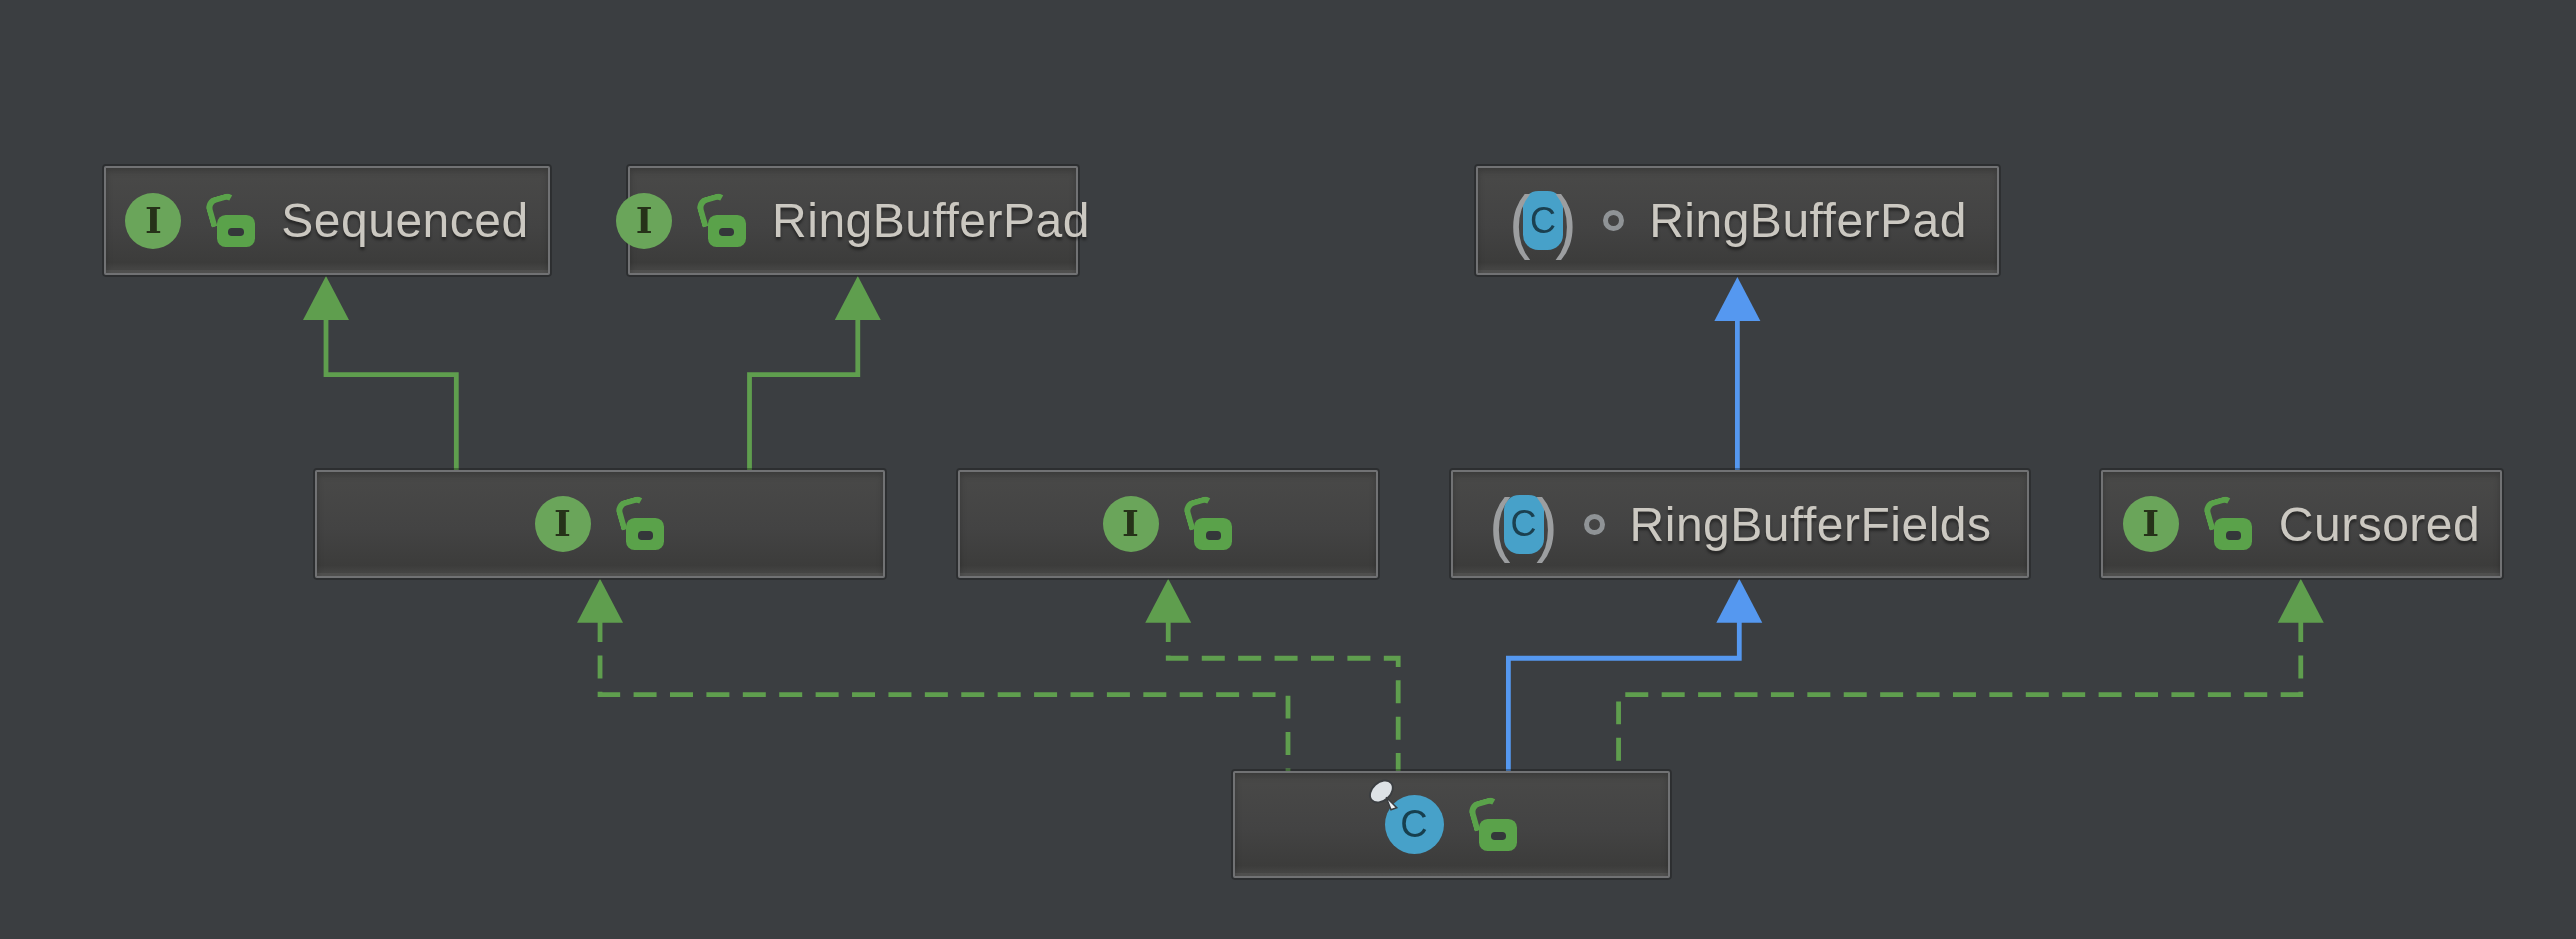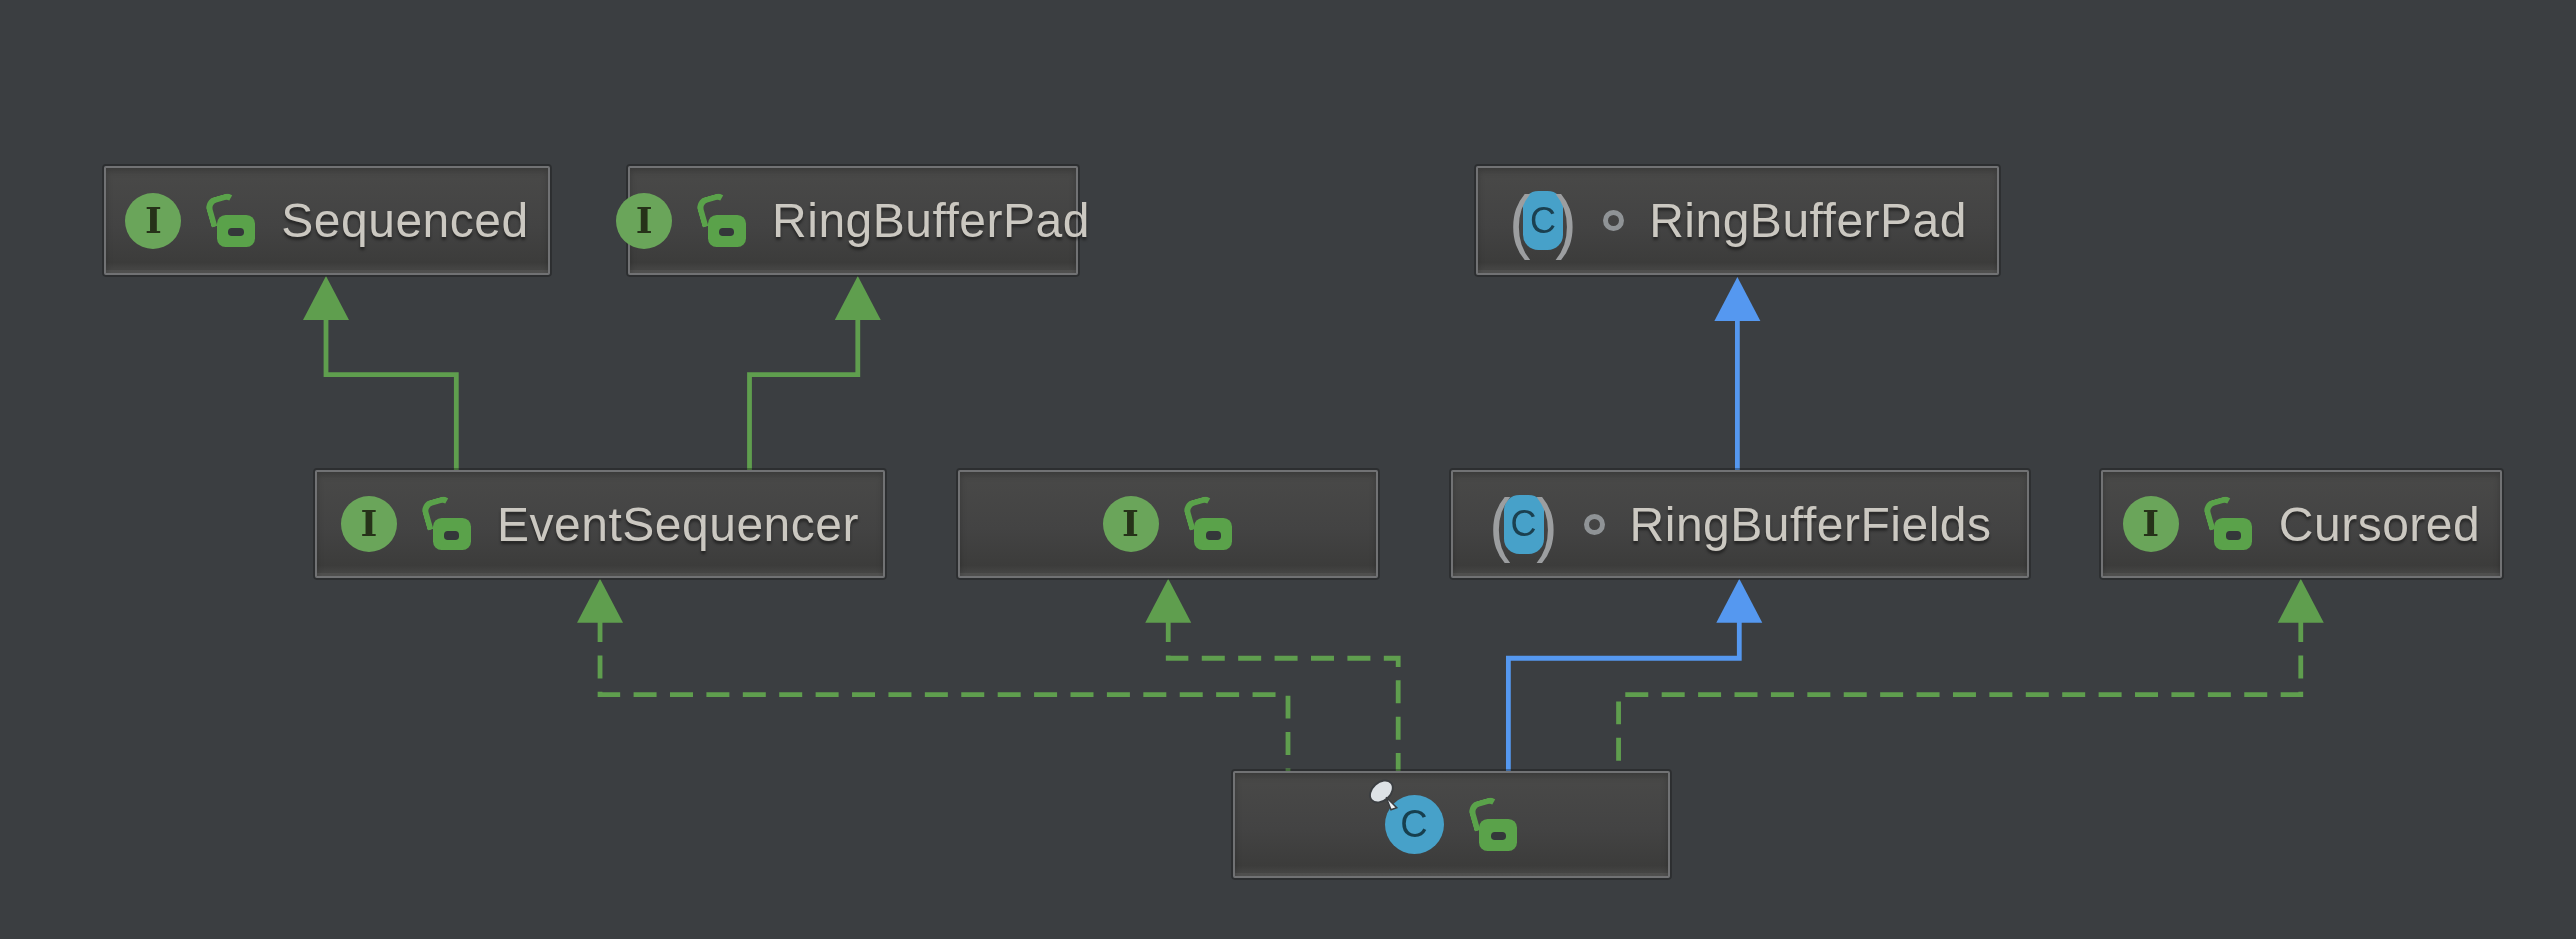--- a/index.html
+++ b/index.html
@@ -158,21 +158,20 @@
 
   <div class="node" style="left:315px;top:470px;width:570px;height:108px;">
     <span class="ic-interface">
         <span class="glyph">I</span>
       </span>
     <span class="ic-lock">
         <span class="shackle"></span>
         <span class="body"></span>
         <span class="slot"></span>
       </span>
-    <span class="label">EventSequencer</span>
   </div>
 
   <div class="node" style="left:958px;top:470px;width:420px;height:108px;">
     <span class="ic-interface">
         <span class="glyph">I</span>
       </span>
     <span class="ic-lock">
         <span class="shackle"></span>
         <span class="body"></span>
         <span class="slot"></span>

